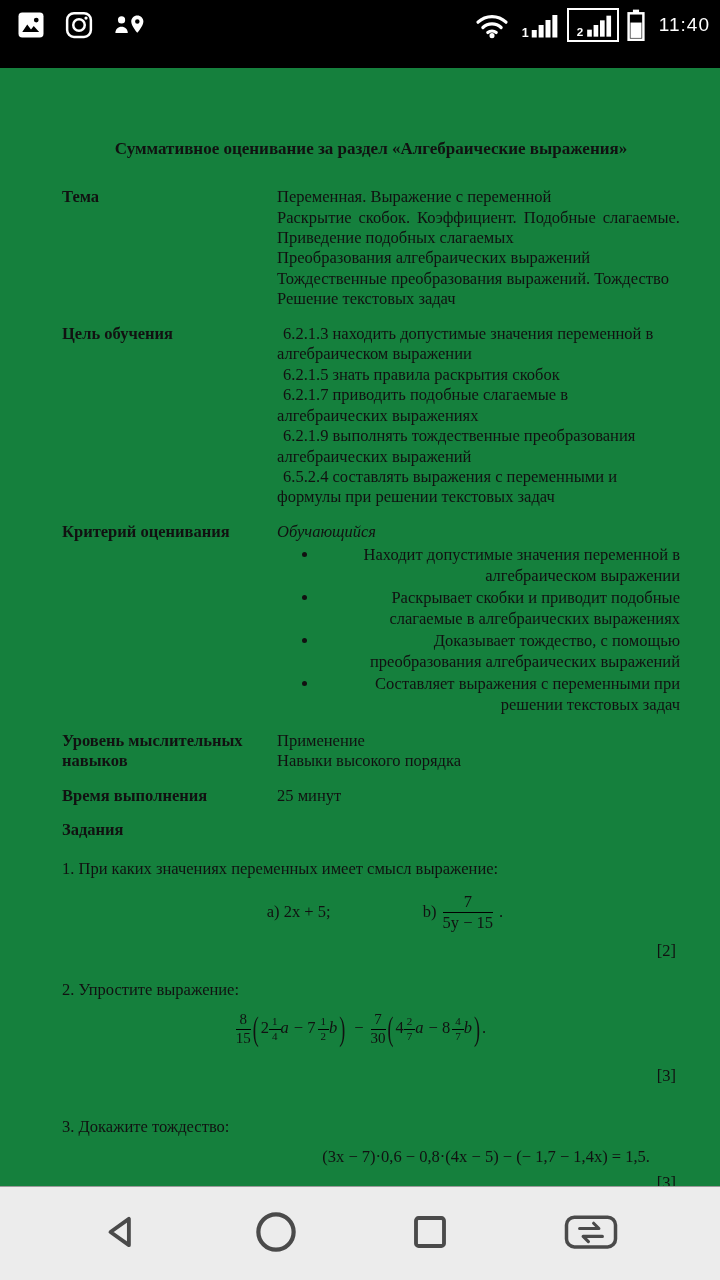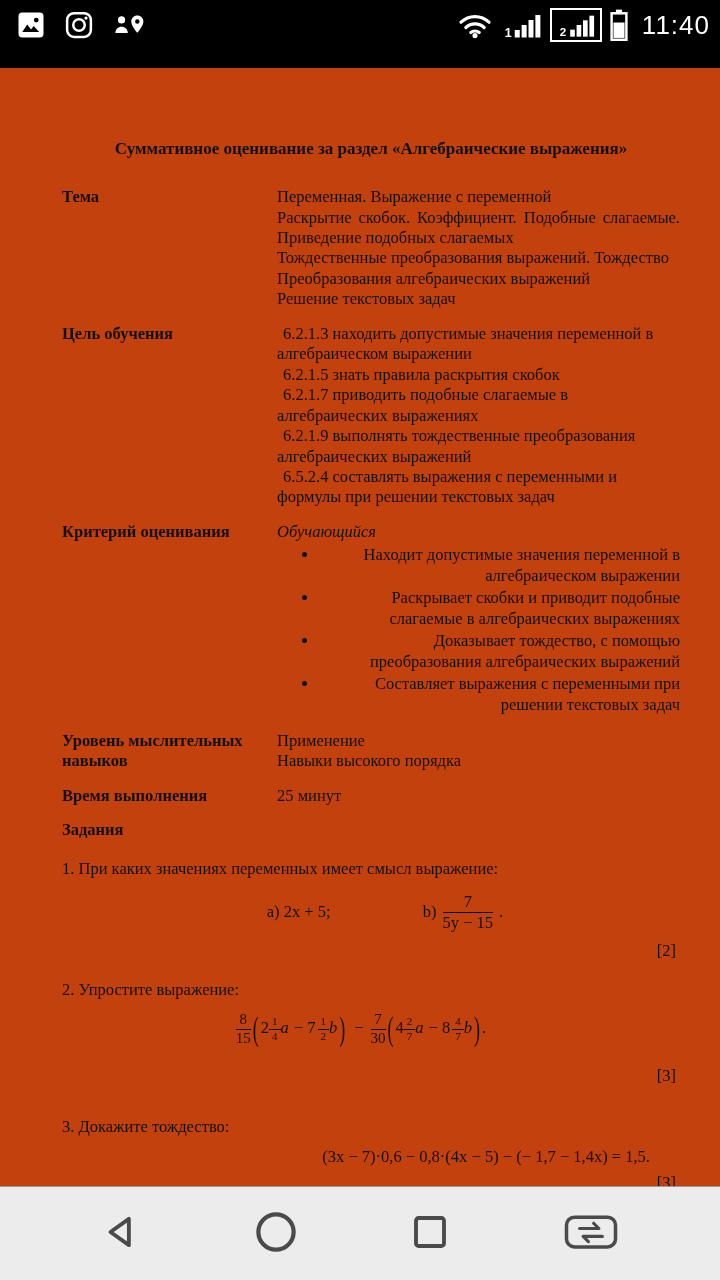--- a/index.html
+++ b/index.html
@@ -5,25 +5,25 @@
   * { box-sizing: border-box; }
   html,body { margin:0; padding:0; background:#000; }
   .screen { width:720px; height:1280px; background:#000; display:flex; flex-direction:column; font-family:"Liberation Serif", serif; color:#111; overflow:hidden; }
 
   
   .status-bar { flex:0 0 50px; background:#000; display:flex; align-items:center; padding:0 10px 0 16px; }
   .sb-left { display:flex; align-items:center; gap:18px; }
   .sb-right { margin-left:auto; display:flex; align-items:center; gap:7px; }
   .sb-icon { display:inline-flex; align-items:center; }
   .sim-box { display:inline-flex; border:2px solid #fff; padding:1px 2px; }
-  .sb-time { color:#fff; font-family:"Liberation Sans", sans-serif; font-size:26px; margin-left:6px; letter-spacing:1px; }
+  .sb-time { color:#fff; font-family:"Liberation Sans", sans-serif; font-size:19px; margin-left:6px; letter-spacing:1px; }
 
   
   .page-gap { flex:0 0 18px; background:#000; }
-  .page { flex:0 0 1118px; background:#c2410c; padding:70px 40px 0 62px; overflow:hidden; font-size:16.5px; line-height:1.24; }
+  .page { flex:0 0 1118px; background:#15803d; padding:70px 40px 0 62px; overflow:hidden; font-size:16.5px; line-height:1.24; }
   .doc-title { font-size:17px; font-weight:bold; text-align:center; margin:0 0 28px 0; }
   .row { display:flex; margin-bottom:14px; }
   .row-label { flex:0 0 215px; font-weight:bold; padding-right:12px; }
   .row-content { flex:1; }
   .justify { text-align:justify; }
   .goal-item { text-indent:6px; }
   .italic { font-style:italic; }
   .bullets { margin:3px 0 0 0; padding-left:42px;text-align:right; }
   .bullets li { margin-bottom:2px; padding-left:2px; }
   .tasks-heading { font-weight:bold; margin:10px 0 18px 0; }
@@ -124,22 +124,22 @@
   <div class="page-gap"></div>
 
   <main class="page">
     <h1 class="doc-title">Суммативное оценивание за раздел «Алгебраические выражения»</h1>
 
     <div class="row">
       <div class="row-label">Тема</div>
       <div class="row-content">
         <div>Переменная. Выражение с переменной</div>
         <div class="justify">Раскрытие скобок. Коэффициент. Подобные слагаемые. Приведение подобных слагаемых</div>
+        <div>Преобразования алгебраических выражений</div>
         <div>Тождественные преобразования выражений. Тождество</div>
-        <div>Преобразования алгебраических выражений</div>
         <div>Решение текстовых задач</div>
       </div>
     </div>
 
     <div class="row">
       <div class="row-label">Цель обучения</div>
       <div class="row-content">
         <div class="goal-item">6.2.1.3 находить допустимые значения переменной в алгебраическом выражении</div>
         <div class="goal-item">6.2.1.5 знать правила раскрытия скобок</div>
         <div class="goal-item">6.2.1.7 приводить подобные слагаемые в алгебраических выражениях</div>

